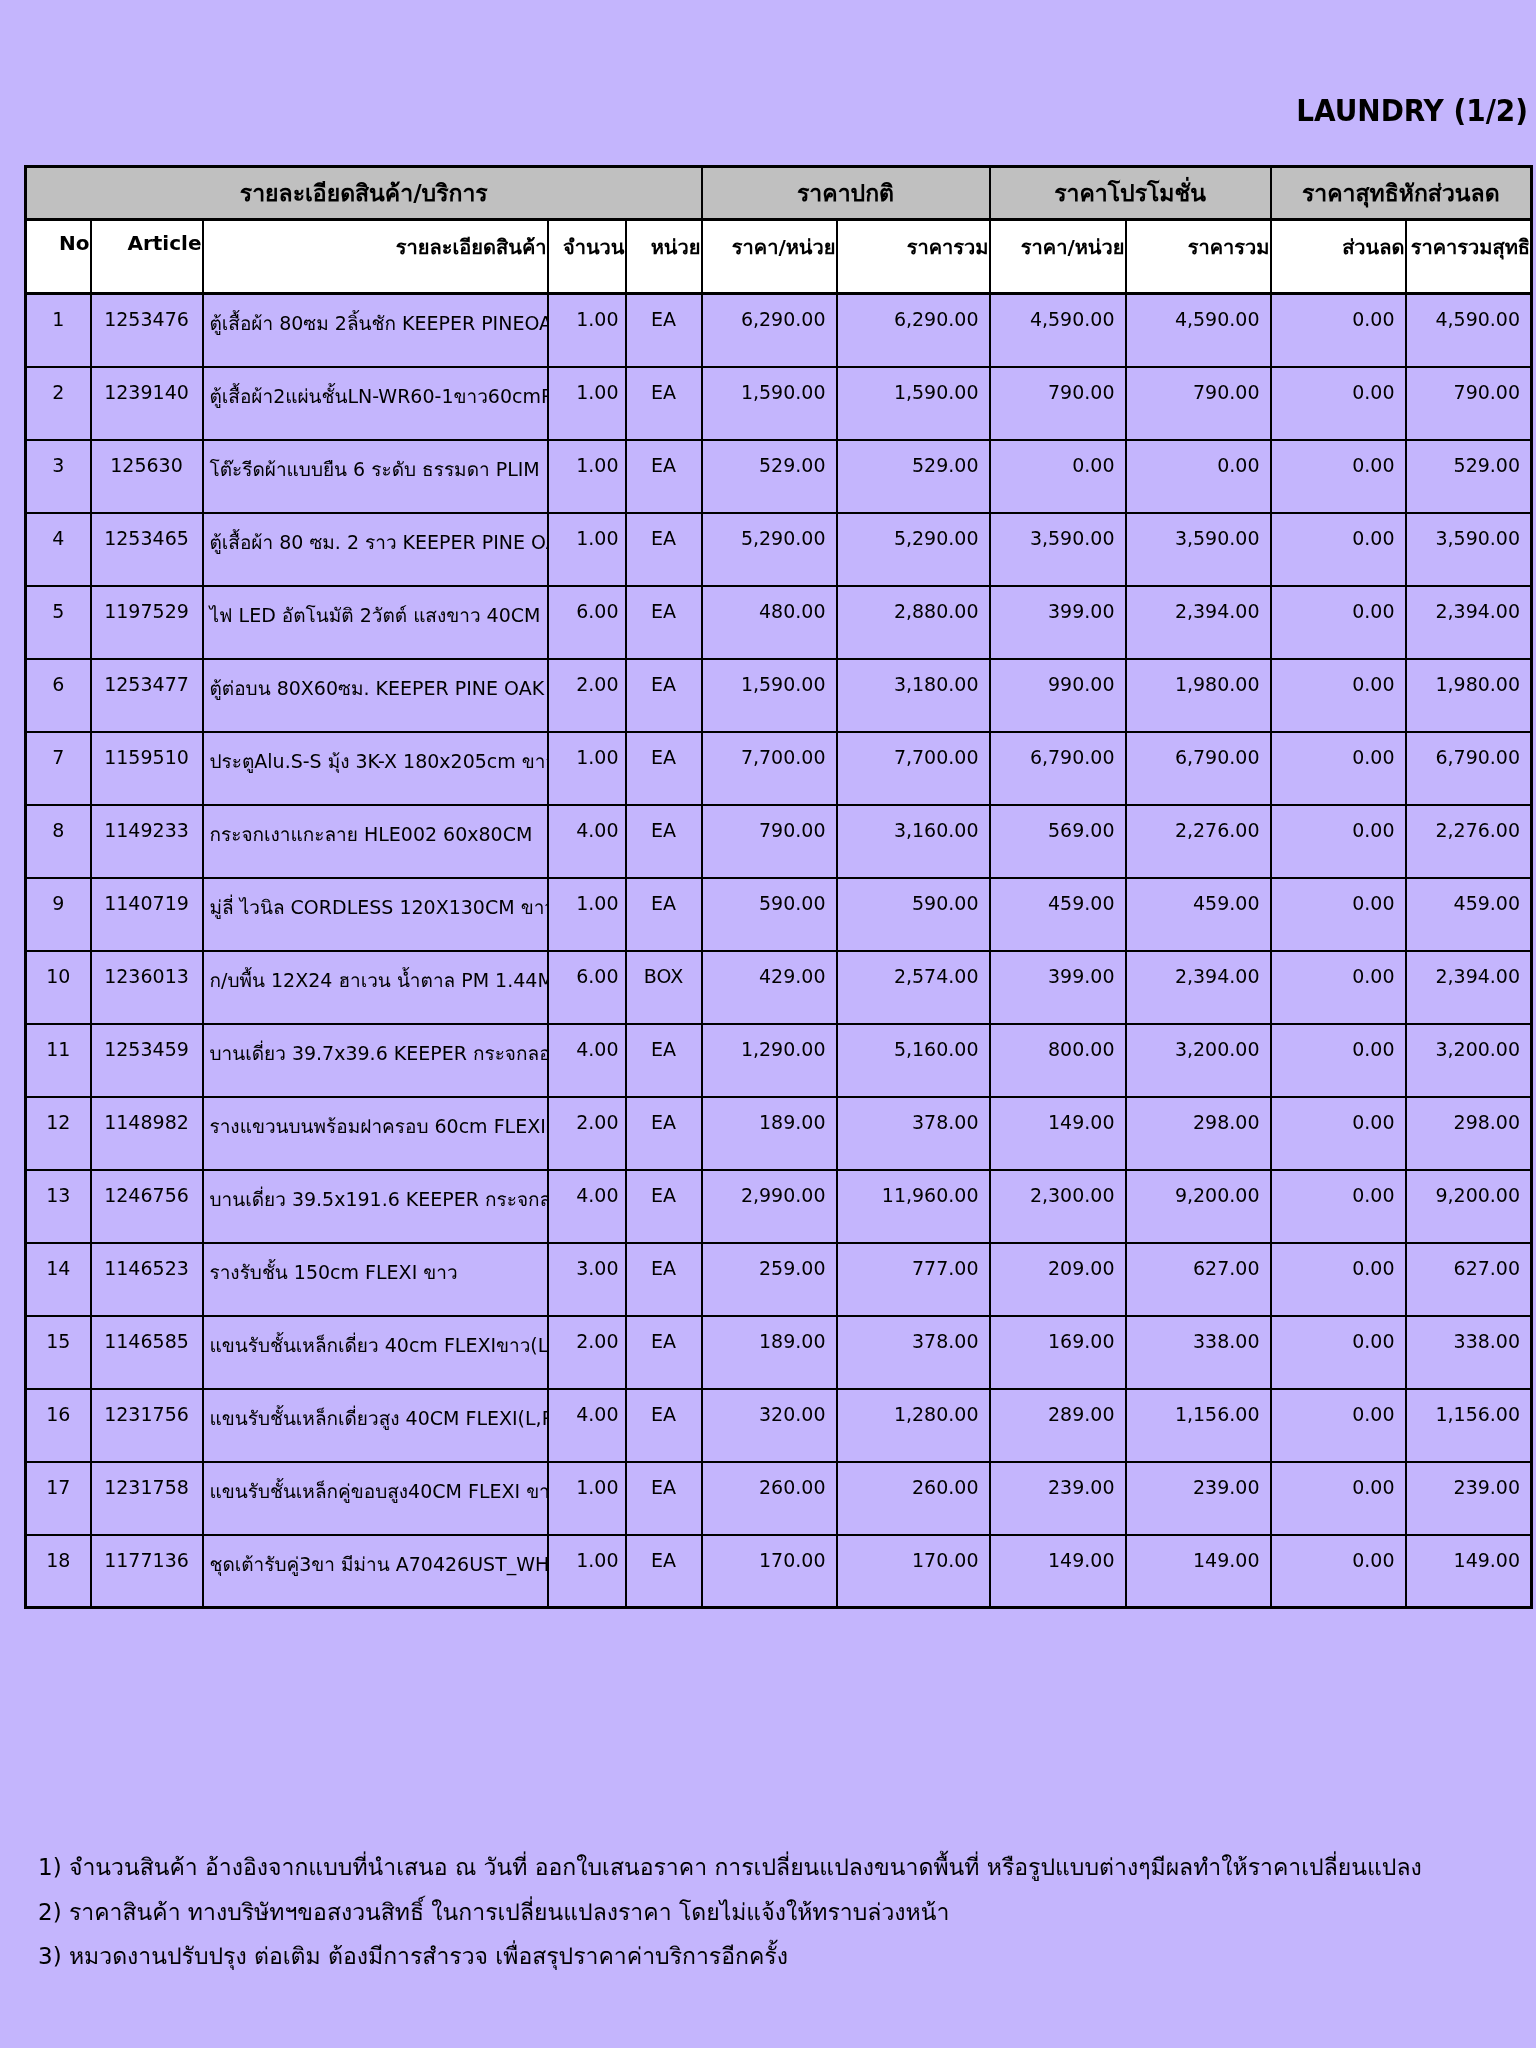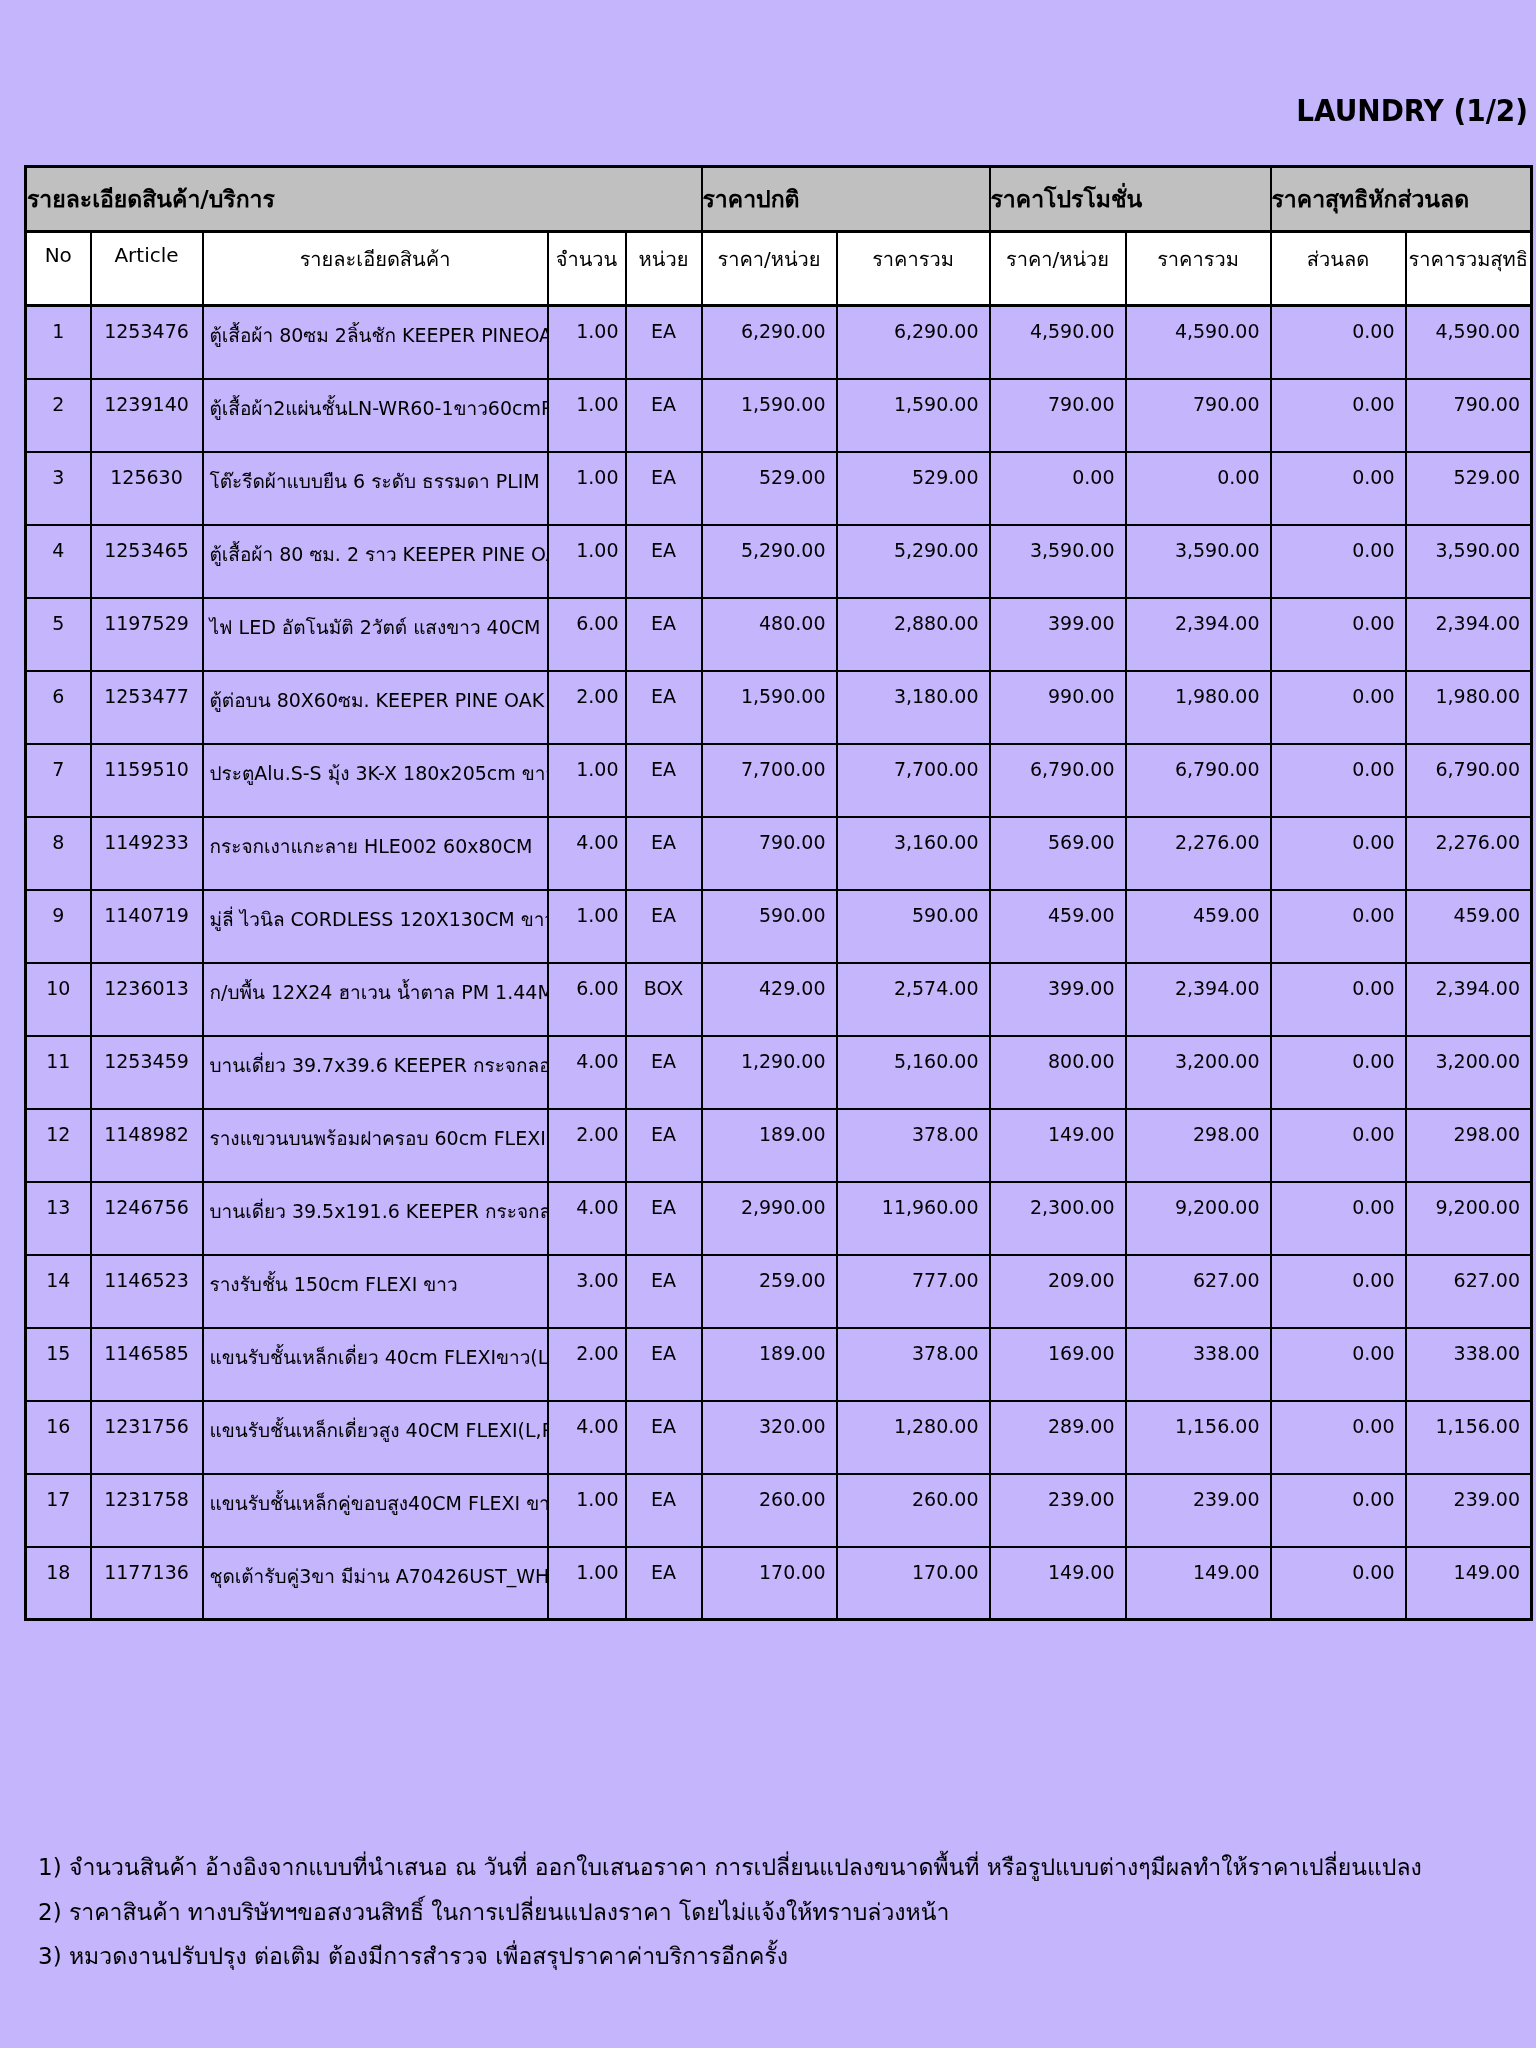--- a/index.html
+++ b/index.html
@@ -30,32 +30,32 @@
     table-layout: fixed;
     border: 3px solid #000;
   }
   table.quote th, table.quote td {
     border: 2px solid #000;
     overflow: hidden;
     white-space: nowrap;
   }
   tr.group-row th {
     background: #c0c0c0;
-    height: 65px;
+    height: 53px;
     font-size: 23px;
     font-weight: 700;
-    text-align: left;
+    text-align: center;
     vertical-align: middle;
     border-bottom: 3px solid #000;
   }
   tr.sub-row th {
     height: 74px;
     font-size: 20px;
-    font-weight: 400;
-    text-align: center;
+    font-weight: 700;
+    text-align: right;
     vertical-align: top;
     padding-top: 10px;
     background: #ffffff;
     border-bottom: 3px solid #000;
   }
   tbody td {
     height: 73px;
     vertical-align: top;
     padding-top: 13px;
     font-size: 19px;

